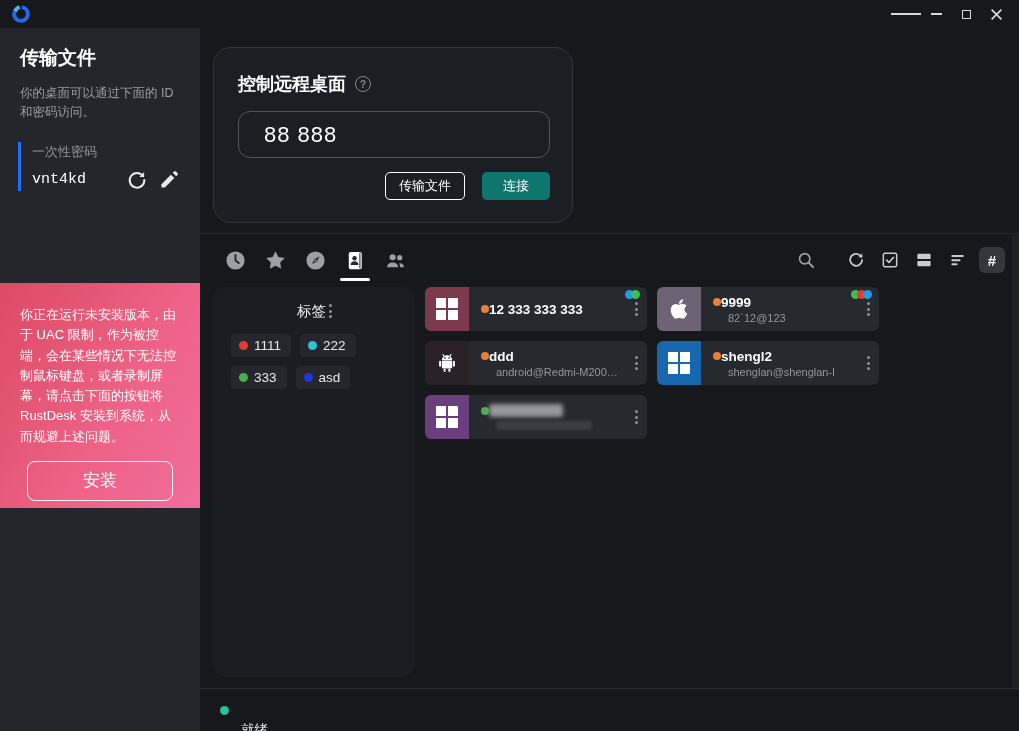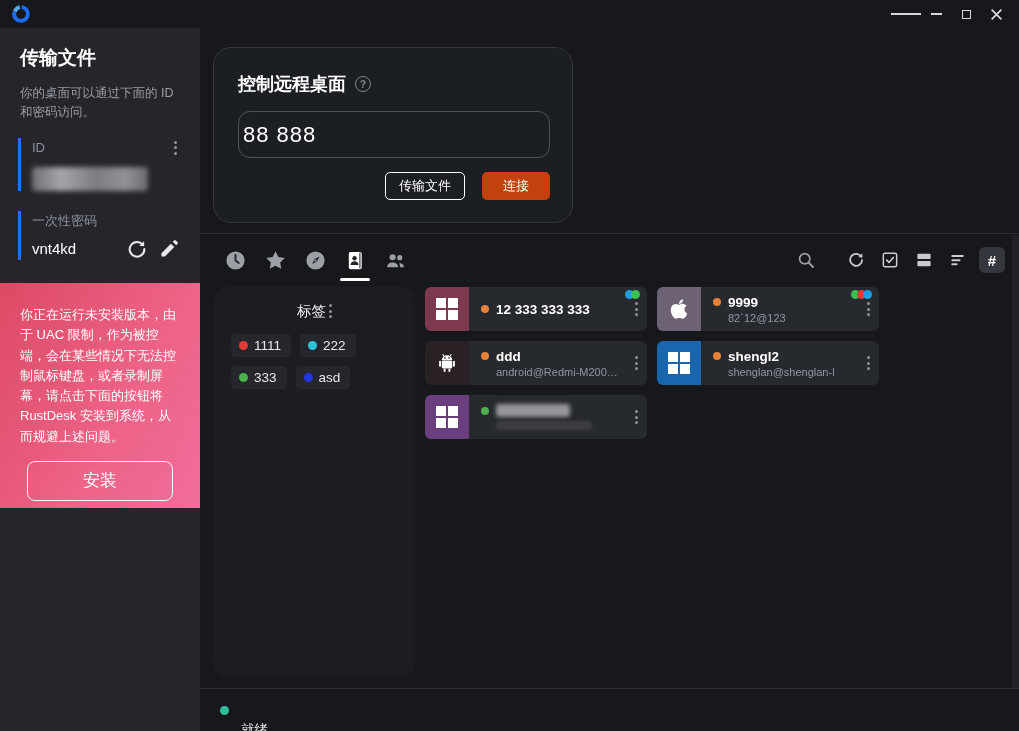--- a/index.html
+++ b/index.html
@@ -26,41 +26,41 @@
   .sb-desc { margin-top:13px; font-size:12.5px; line-height:1.5; color:#9b9ea5; }
   .sb-field { border-left:3px solid #2270f3; padding-left:11px; margin-left:-2px; }
   .sb-field.id-field { margin-top:16px; }
   .sb-field.pw-field { margin-top:20px; }
   .sb-label-row { display:flex; align-items:center; justify-content:space-between; }
   .sb-label { font-size:13px; color:#8d929c; }
   .id-blob { margin-top:9px; width:116px; height:24px; border-radius:3px;
     background:linear-gradient(90deg,#6e7074 0%,#a3a5a9 25%,#7b7d81 55%,#909297 80%,#6a6c70 100%);
     filter:blur(2.5px); }
   .pw-value-row { display:flex; align-items:center; margin-top:8px; }
-  .pw-value { font-size:15px; color:#fff; flex:1; }
+  .pw-value { font-size:15px; color:#fff; flex:1;font-family:Liberation Mono, monospace; }
   .pw-icon { width:22px; height:22px; color:#e8e9ea; margin-left:10px; cursor:pointer; }
   .menu-dots { display:inline-flex; flex-direction:column; align-items:center; gap:2.5px; padding:3px; cursor:pointer; }
   .menu-dots i { width:3px; height:3px; border-radius:50%; background:#8f939a; }
   
   .install-box { position:absolute; left:0; top:255px; width:200px; height:225px;
     padding:22px 20px; background:linear-gradient(120deg,#dc4a64 0%,#ee6388 60%,#f06d9b 100%); }
   .install-text { font-size:13px; line-height:1.56; color:#fff; }
   .install-btn { display:block; margin:14px auto 4px auto; width:146px; height:40px;
     background:transparent; border:1.5px solid rgba(255,255,255,.95); border-radius:8px;
     color:#fff; font-size:17px; font-family:inherit; cursor:pointer; }
   
   .connect-panel { position:absolute; left:13px; top:19px; width:360px; height:176px;
     background:#1b1e23; border:1px solid #33363c; border-radius:18px; padding:24px 20px 0 24px; }
   .cp-title-row { display:flex; align-items:center; gap:9px; }
   .cp-title { font-size:18px; font-weight:600; color:#fff; }
   .help-circle { width:16px; height:16px; border:1.5px solid #85888d; border-radius:50%;
     color:#85888d; font-size:10.5px; font-weight:bold; display:flex; align-items:center; justify-content:center; }
   .cp-input { margin-top:15px; width:312px; height:47px; background:transparent;
     border:1px solid #50535a; border-radius:12px; color:#fff; font-size:22px;
-    padding:0 4px; letter-spacing:1px; font-family:inherit; outline:none; }
+    padding:0 25px; letter-spacing:1px; font-family:inherit; outline:none; }
   .cp-buttons { margin-top:14px; display:flex; justify-content:flex-end; gap:17px; width:312px; }
   .btn-transfer { height:28px; padding:0 13px; background:transparent; border:1px solid #fff;
     border-radius:5px; color:#fff; font-size:13px; font-family:inherit; cursor:pointer; }
   .btn-connect { height:28px; padding:0 21px; border:none; border-radius:5px;
     color:#fff; font-size:13px; font-family:inherit; cursor:pointer; }
   
   .hdivider { position:absolute; left:0; right:0; height:1px; background:#2a2c31; }
   .divider-top { top:205px; }
   .divider-bottom { bottom:42px; }
   .toolbar { position:absolute; top:206px; left:0; right:0; height:52px;
@@ -90,21 +90,21 @@
   .peer-grid { margin-left:10px; display:grid; grid-template-columns:222px 222px;
     grid-auto-rows:44px; gap:10px; align-content:start; }
   .peer-card { display:flex; position:relative; cursor:pointer; }
   .tile { width:44px; height:44px; border-radius:6px 0 0 6px; display:flex;
     align-items:center; justify-content:center; flex-shrink:0; }
   .tile svg { width:26px; height:26px; }
   .win-logo { width:22px; height:22px; display:grid; grid-template-columns:1fr 1fr; gap:2px; }
   .win-logo i { background:#fff; }
   .peer-body { flex:1; background:#26292e; border-radius:0 6px 6px 0; display:flex;
     flex-direction:column; justify-content:center; padding:0 26px 0 12px; position:relative; min-width:0; }
-  .p-name-row { display:flex; align-items:center; gap:7px; }
+  .p-name-row { display:flex; align-items:center; }
   .p-dot { width:8px; height:8px; border-radius:50%; flex-shrink:0; }
   .p-name { font-size:13.5px; font-weight:bold; color:#fff; white-space:nowrap; }
   .p-sub { font-size:11px; color:#9296a0; margin-left:15px; margin-top:2px;
     white-space:nowrap; overflow:hidden; text-overflow:ellipsis; }
   .peer-menu { position:absolute; right:6px; top:50%; transform:translateY(-50%); }
   .badges { position:absolute; top:3px; right:7px; display:flex; }
   .badge { width:9px; height:9px; border-radius:50%; margin-left:-3px; }
   .name-blob { width:74px; height:13px; border-radius:3px; background:#95979b; filter:blur(2px); }
   .sub-blob { width:96px; height:9px; border-radius:3px; background:#3c3e44; filter:blur(1.5px); margin-left:15px; margin-top:4px; }
   
@@ -140,31 +140,20 @@
       </svg>
   </div>
 </div>
 
 <div class="app">
 
   <div class="sidebar">
     <div class="sb-title">传输文件</div>
     <div class="sb-desc">你的桌面可以通过下面的 ID 和密码访问。</div>
 
-    <div class="sb-field id-field">
-      <div class="sb-label-row">
-        <span class="sb-label">ID</span>
-        <span class="menu-dots">
-            <i></i>
-            <i></i>
-            <i></i>
-          </span>
-      </div>
-      <div class="id-blob"></div>
-    </div>
 
     <div class="sb-field pw-field">
       <span class="sb-label">一次性密码</span>
       <div class="pw-value-row">
         <span class="pw-value">vnt4kd</span>
         <svg class="pw-icon" viewBox="0 0 24 24">
           <path d="M18.6 7.8 A8 8 0 1 0 20 12" stroke="currentColor" stroke-width="2.2" fill="none" stroke-linecap="round"></path>
           <path d="M19.8 3.4 L19.8 8.6 L14.6 8.6 Z" fill="currentColor"></path>
         </svg>
         <svg class="pw-icon" viewBox="0 0 24 24">
@@ -183,21 +172,21 @@
   <div class="main">
 
     <div class="connect-panel">
       <div class="cp-title-row">
         <span class="cp-title">控制远程桌面</span>
         <span class="help-circle">?</span>
       </div>
       <input class="cp-input" value="88 888" style="">
       <div class="cp-buttons">
         <button class="btn-transfer">传输文件</button>
-        <button class="btn-connect" style="background: #c2410c; text-align: right;">连接</button>
+        <button class="btn-connect" style="background: #0f766e; text-align: right;">连接</button>
       </div>
     </div>
 
     <div class="hdivider divider-top"></div>
 
     <div class="toolbar">
       <div class="tabs">
         <div class="tab">
           <svg viewBox="0 0 24 24">
             <circle cx="12" cy="12" r="9.5" fill="currentColor"></circle>

